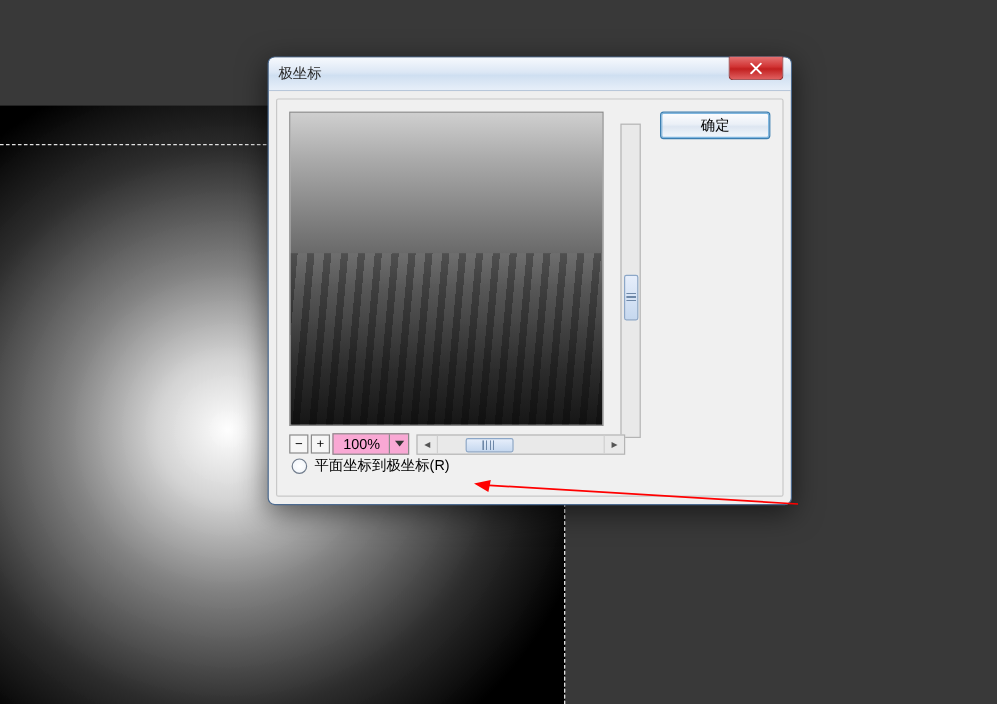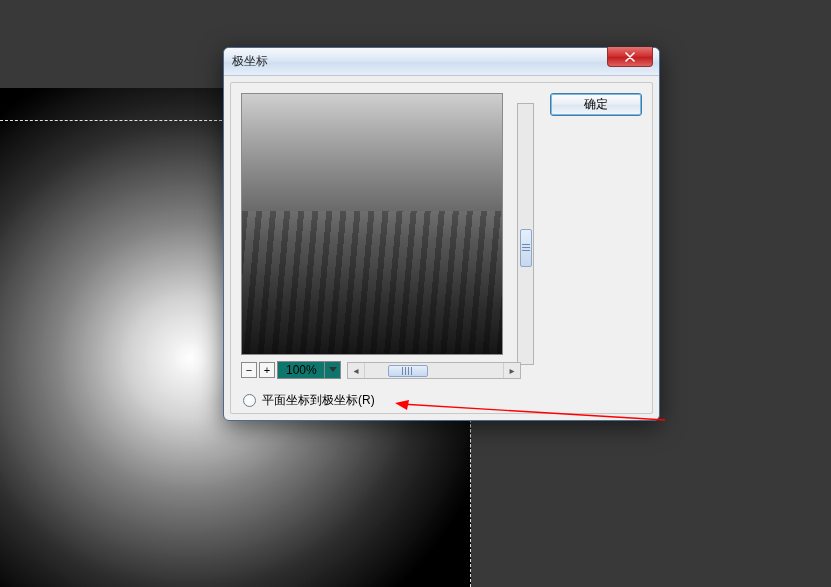--- a/index.html
+++ b/index.html
@@ -69,21 +69,21 @@
     background:#e9e9e9; border:1px solid #b4b4b4;
   }
   .vscroll .thumb { position:absolute; left:2px; top:125px; width:12px; height:38px;
                     background:linear-gradient(#e6eefb,#c6d8ef); border:1px solid #8ca7c8; border-radius:2px; }
   .vscroll .grip { position:absolute; left:4px; top:140px; width:8px; height:8px;
                    background:repeating-linear-gradient(#6e88a8 0 1px, transparent 1px 3px); }
 
   .zoom-row { margin-top:6px; display:flex; align-items:center; gap:2px; }
   .sqbtn { width:16px; height:16px; border:1px solid #8a8a8a; background:#f6f6f6;
            display:inline-flex; align-items:center; justify-content:center; font-size:11px; cursor:pointer; }
-  .zoombox { display:inline-flex; align-items:center; border:1px solid #8a8a8a; background:#0f766e; height:18px; }
+  .zoombox { display:inline-flex; align-items:center; border:1px solid #8a8a8a; background:#f9a8d4; height:18px; }
   .zoombox .val { padding:0 8px; width:46px; text-align:right; }
   .zoombox .caret { width:16px; height:16px; border-left:1px solid #8a8a8a;
                     display:flex; align-items:center; justify-content:center; cursor:pointer; }
   .hscroll { flex:1; height:17px; background:#e9e9e9; border:1px solid #b4b4b4; position:relative; margin-left:4px; }
   .hscroll .thumb { position:absolute; top:2px; left:40px; width:40px; height:12px;
                     background:linear-gradient(#e6eefb,#c6d8ef); border:1px solid #8ca7c8; border-radius:2px; }
   .hscroll .grip { position:absolute; top:4px; left:54px; width:10px; height:8px;
                    background:repeating-linear-gradient(90deg,#6e88a8 0 1px, transparent 1px 3px); }
   .hscroll .arrow { position:absolute; top:0; width:17px; height:15px; display:flex; align-items:center; justify-content:center;
                     font-size:10px; color:#555; cursor:pointer; }
@@ -93,21 +93,21 @@
   
   .sidebtns { position:absolute; right:10px; top:10px; width:108px; display:flex; flex-direction:column; gap:8px; }
   .win7btn {
     height:23px; border:1px solid #8a98ab; border-radius:3px; cursor:pointer;
     background:linear-gradient(#fdfdfe,#ebf0f7 45%,#dde6f1 55%,#f4f8fc);
     display:flex; align-items:center; justify-content:center;margin-left:16px;
   }
   .win7btn.primary { border-color:#3c7fb1; box-shadow:0 0 0 1px #7fb6df inset; }
 
   
-  .options { position:absolute; left:12px; bottom:4px; display:flex; flex-direction:column; gap:6px; }
+  .options { position:absolute; left:12px; bottom:16px; display:flex; flex-direction:column; gap:6px; }
   .opt { display:flex; align-items:center; gap:6px; cursor:pointer; }
   .radio {
     width:13px; height:13px; border:1px solid #707c8c; border-radius:50%;
     background:radial-gradient(#fff,#eef3f9);
     display:inline-flex; align-items:center; justify-content:center;
   }
   .radio.checked::after { content:""; width:6px; height:6px; border-radius:50%;
                            background:radial-gradient(#6fae5b,#3e7f2e); }
 
   

